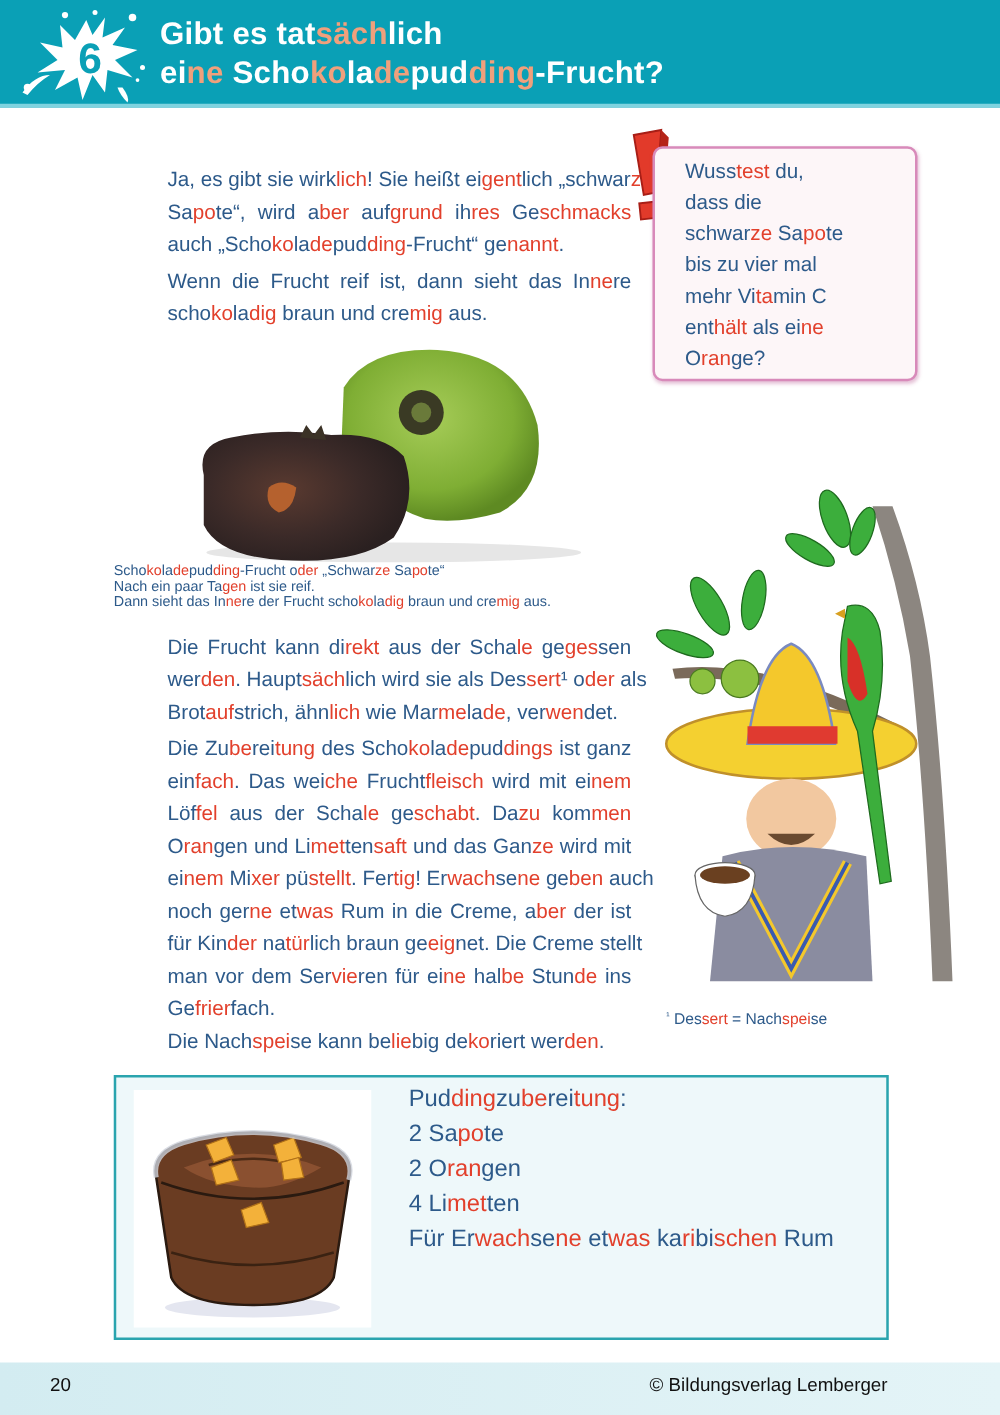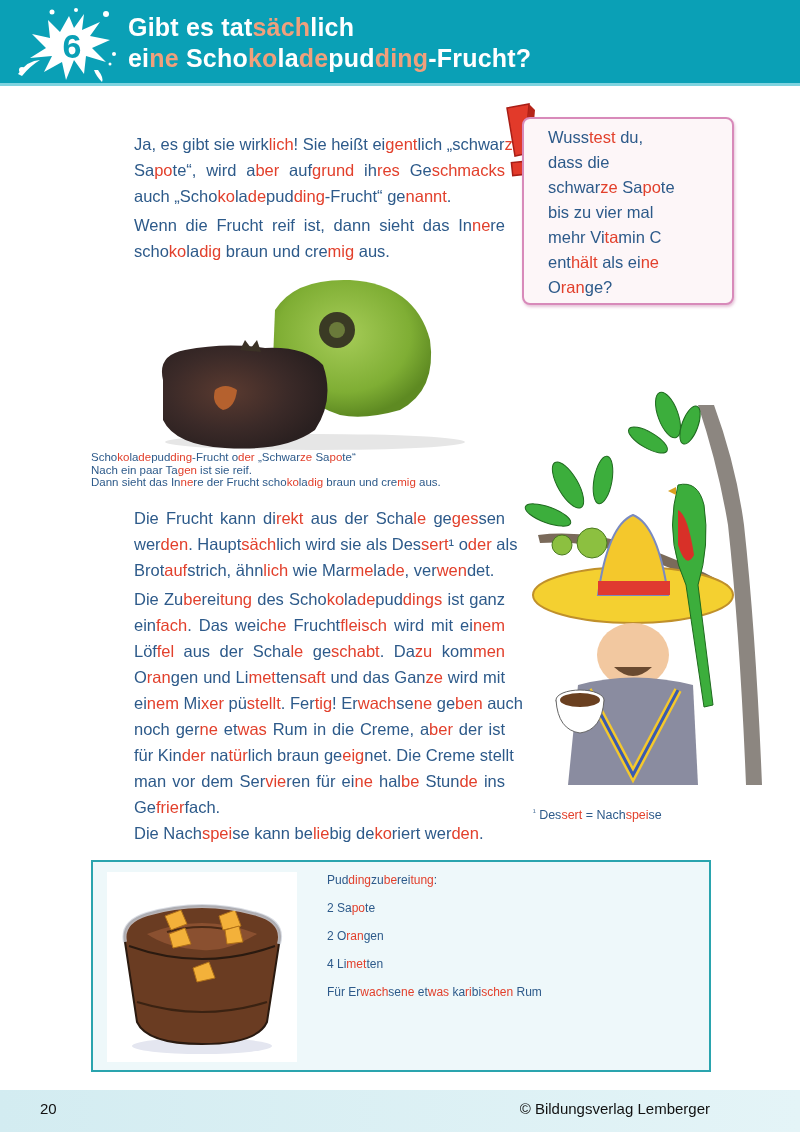--- a/index.html
+++ b/index.html
@@ -29,21 +29,21 @@
   .caption { position: absolute; left: 91px; top: 451px; font-size: 11.5px; line-height: 12.5px; }
 
   
   .boy { position: absolute; left: 518px; top: 385px; width: 282px; height: 410px; }
   .footnote { position: absolute; left: 533px; top: 806px; font-size: 12.5px; line-height: 14px; }
   .footnote sup { font-size: 8px; vertical-align: 4px; }
 
   
   .recipe { position: absolute; left: 91px; top: 860px; width: 620px; height: 212px; background: #eef8fa; border: 2px solid #2aa4ae; }
   .pudding { position: absolute; left: 14px; top: 10px; width: 190px; height: 190px; background: #ffffff; }
-  .recipe-list { position: absolute; left: 234px; top: 4px; font-size: 12px; }
+  .recipe-list { position: absolute; left: 234px; top: 4px; font-size: 19px; }
   .recipe-list .item { display: block; height: 28px; line-height: 28px; white-space: nowrap; }
 
   
   .footer { position: absolute; left: 0; top: 1090px; width: 800px; height: 42px; background: linear-gradient(90deg, #d3ecf1, #e4f4f7); }
   .page-num { position: absolute; left: 40px; top: 10px; font-size: 15px; color: #111; }
   .copyright { position: absolute; right: 90px; top: 10px; font-size: 15px; color: #111; }
 </style>
 </head>
 <body>
 

